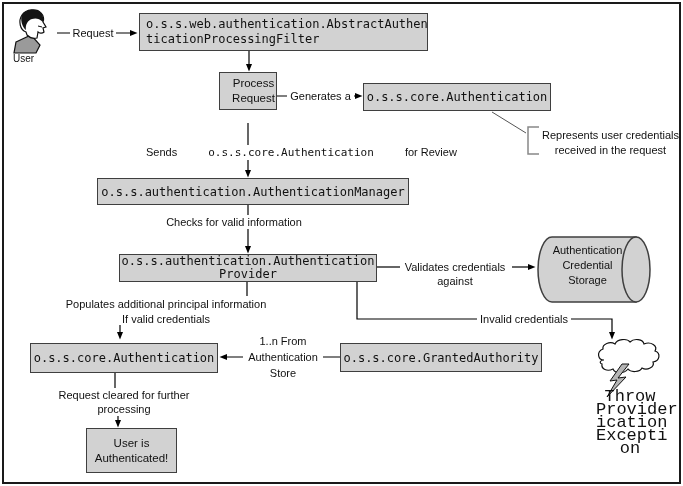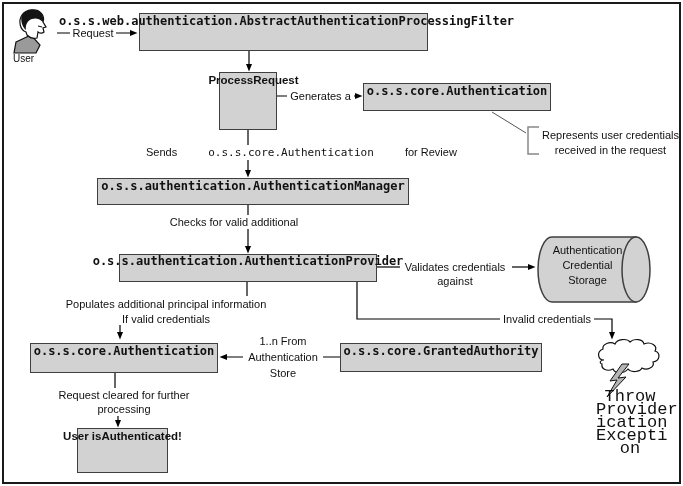--- a/index.html
+++ b/index.html
@@ -1,21 +1,21 @@
 <!DOCTYPE html>
 <html style="--node-fill: #d2d2d2; --node-border: #3f3f3f;"><head>
 <meta charset="utf-8">
 <style>
   html,body{margin:0;padding:0;background:#fff;}
   .canvas{position:relative;width:683px;height:486px;background:#fff;overflow:hidden;
           font-family:"Liberation Sans",sans-serif;color:#111;}
   .frame{position:absolute;inset:2px;border:2px solid #1a1a1a;pointer-events:none;}
   svg.layer{position:absolute;left:0;top:0;width:683px;height:486px;}
   .node{position:absolute;background:var(--node-fill,#d2d2d2);border:1.5px solid var(--node-border,#3f3f3f);
-        display:flex;justify-content:center;text-align:center;box-sizing:border-box;font-weight:bold;}
+        display:flex;flex-direction:column;justify-content:center;text-align:center;box-sizing:border-box;}
   .node span{display:block;white-space:nowrap;}
   .mono{font-family:"DejaVu Sans Mono",monospace;font-size:12px;line-height:14px;}
   .node.sans{font-size:11.5px;line-height:15px;}
   .align-left{text-align:left;padding-left:6px;}
   .lbl{position:absolute;font-size:11px;line-height:14px;text-align:center;}
   .lbl span{display:block;white-space:nowrap;}
   .lbl.bg{background:#fff;}
   .lbl .code{font-family:"DejaVu Sans Mono",monospace;font-size:11px;}
   .lbl.inline span{display:inline;margin-left:28px;}
   .throw{font-family:Liberation Mono, monospace;font-size:17px;line-height:13px;}
@@ -66,21 +66,21 @@
       <path d="M604,360 C598,360 596,352 603,349 C602,344 610,341 615,344 C617,339 627,338 630,342 C634,338 643,339 644,344 C651,341 658,346 655,351 C661,353 660,361 653,362 C655,367 647,371 642,368 C640,372 631,373 628,369 C624,374 615,374 613,369 C607,372 601,369 602,364 C599,363 600,360 604,360 Z" fill="#fff" stroke="#111" stroke-width="1.2"></path>
       <path d="M622,364 L610,381 L617,380 L607,397 L626,377 L618,378 L629,364 Z" fill="#b5b5b5" stroke="#111" stroke-width="1"></path>
     </g>
   </svg>
 
   <div class="node mono align-left" style="left:139px;top:13px;width:289px;height:38px;line-height:15px;">
     <span>o.s.s.web.authentication.AbstractAuthen</span>
     <span>ticationProcessingFilter</span>
   </div>
 
-  <div class="node sans" style="left:219px;top:72px;width:58px;height:58px;padding-left:11px;">
+  <div class="node sans" style="left:219px;top:72px;width:58px;height:38px;padding-left:11px;">
     <span>Process</span>
     <span>Request</span>
   </div>
 
   <div class="node mono" style="left:363px;top:83px;width:188px;height:28px;">
     <span>o.s.s.core.Authentication</span>
   </div>
 
   <div class="node mono" style="left:97px;top:178px;width:312px;height:27px;">
     <span>o.s.s.authentication.AuthenticationManager</span>
@@ -92,21 +92,21 @@
   </div>
 
   <div class="node mono" style="left:30px;top:343px;width:188px;height:30px;">
     <span>o.s.s.core.Authentication</span>
   </div>
 
   <div class="node mono" style="left:340px;top:343px;width:202px;height:29px;">
     <span>o.s.s.core.GrantedAuthority</span>
   </div>
 
-  <div class="node sans" style="left:77px;top:428px;width:91px;height:45px;">
+  <div class="node sans" style="left:86px;top:428px;width:91px;height:45px;">
     <span>User is</span>
     <span>Authenticated!</span>
   </div>
 
   <div class="lbl lh15" style="left:545px;top:243px;width:85px;">
     <span>Authentication</span>
     <span>Credential</span>
     <span>Storage</span>
   </div>
 
@@ -125,34 +125,34 @@
   <div class="lbl" style="left:540px;top:128px;width:141px;line-height:14.5px;">
     <span>Represents user credentials</span>
     <span>received in the request</span>
   </div>
 
   <div class="lbl bg inline" style="left:118px;top:145px;width:258px;">
     <span>Sends </span><span class="code">o.s.s.core.Authentication</span><span> for Review</span>
   </div>
 
   <div class="lbl bg" style="left:160px;top:215px;width:148px;">
-    <span>Checks for valid additional</span>
+    <span>Checks for valid information</span>
   </div>
 
   <div class="lbl" style="left:398px;top:260px;width:114px;">
     <span>Validates credentials</span>
     <span>against</span>
   </div>
 
   <div class="lbl lh15" style="left:58px;top:297px;width:216px;">
     <span>Populates additional principal information</span>
     <span>If valid credentials</span>
   </div>
 
-  <div class="lbl bg" style="left:500px;top:312px;width:94px;">
+  <div class="lbl bg" style="left:477px;top:312px;width:94px;">
     <span>Invalid credentials</span>
   </div>
 
   <div class="lbl bg lh16" style="left:243px;top:333px;width:80px;">
     <span>1..n From</span>
     <span>Authentication</span>
     <span>Store</span>
   </div>
 
   <div class="lbl bg" style="left:54px;top:388px;width:140px;">

